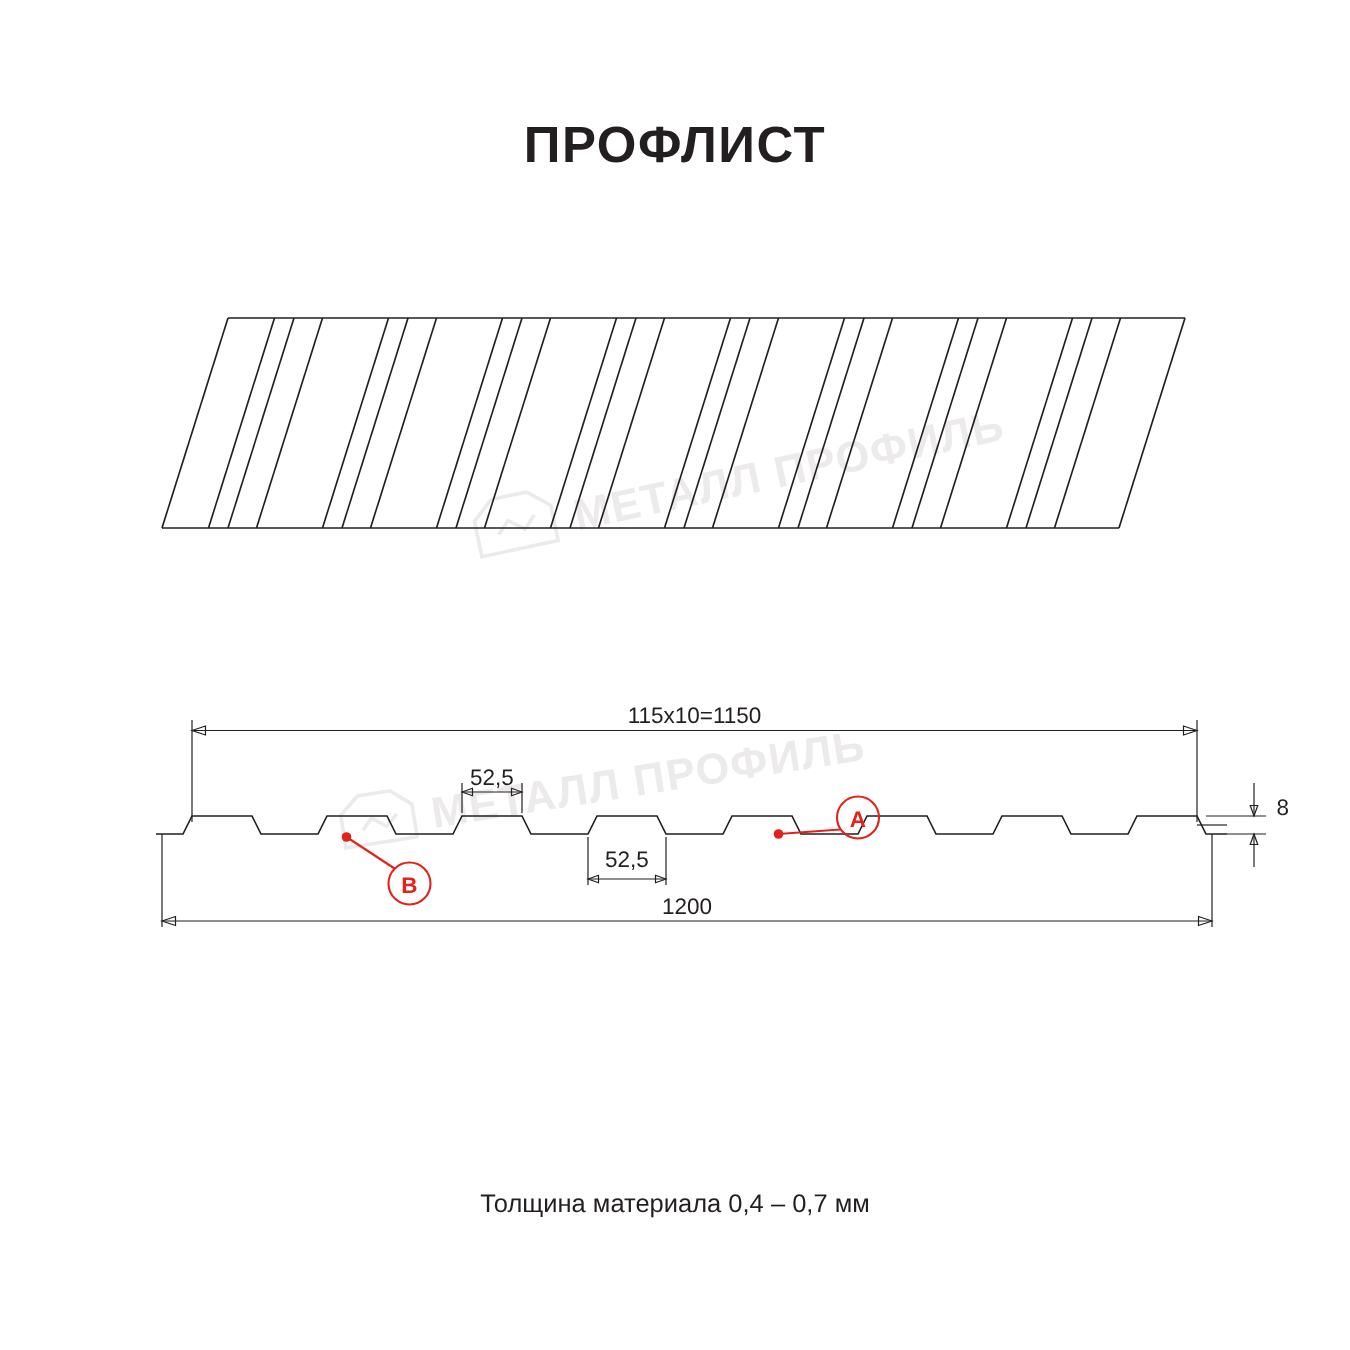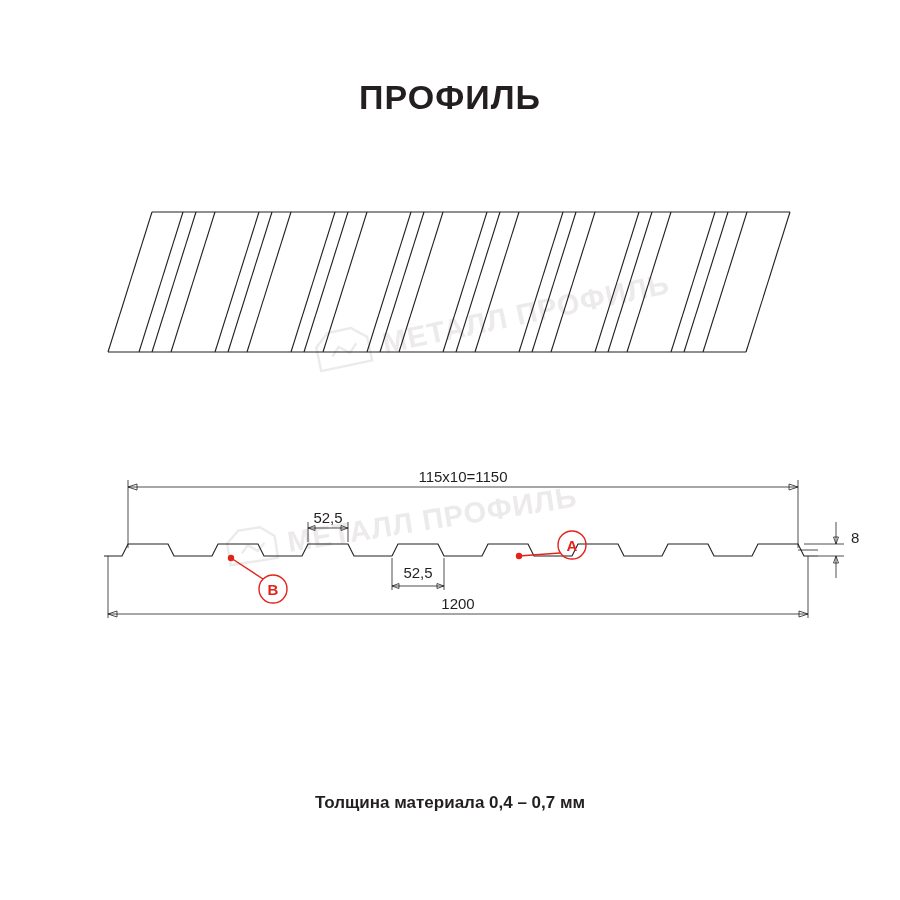--- a/index.html
+++ b/index.html
@@ -37,21 +37,21 @@
     text-align: center;
     font-size: 17px;
   }
   #footnote {
     position: absolute;
     top: 793px;
     left: 0;
     width: 900px;
     text-align: center;
     font-size: 17px;
-    font-weight: bold;
+    font-weight: normal;
   }
   svg {
     position: absolute;
     top: 0;
     left: 0;
     width: 900px;
     height: 900px;
   }
   .ln {
     fill: none;
@@ -90,21 +90,21 @@
     fill: none;
     stroke: #eceaea;
     stroke-width: 2.4;
   }
 </style>
 </head>
 <body>
 
 <div class="sheet">
 
-  <div id="title">ПРОФИЛЬ</div>
+  <div id="title">ПРОФЛИСТ</div>
   <div id="footnote">Толщина материала 0,4 – 0,7 мм</div>
 
   <svg viewBox="0 0 900 900">
 
     <g transform="translate(300,300) rotate(-12)">
       <g class="wmshape">
         <path d="M6 50 L6 74 L58 74 L58 50 L44 38 L20 38 Z"></path>
         <path d="M20 62 L28 54 L38 62 L46 54"></path>
       </g>
       <text class="wm" x="72" y="70">МЕТАЛЛ ПРОФИЛЬ</text>

